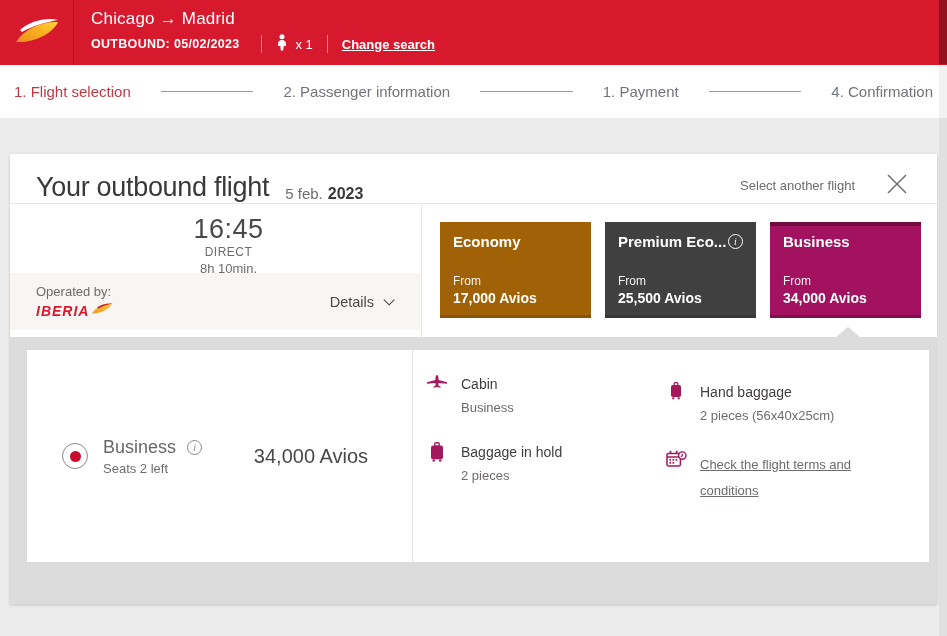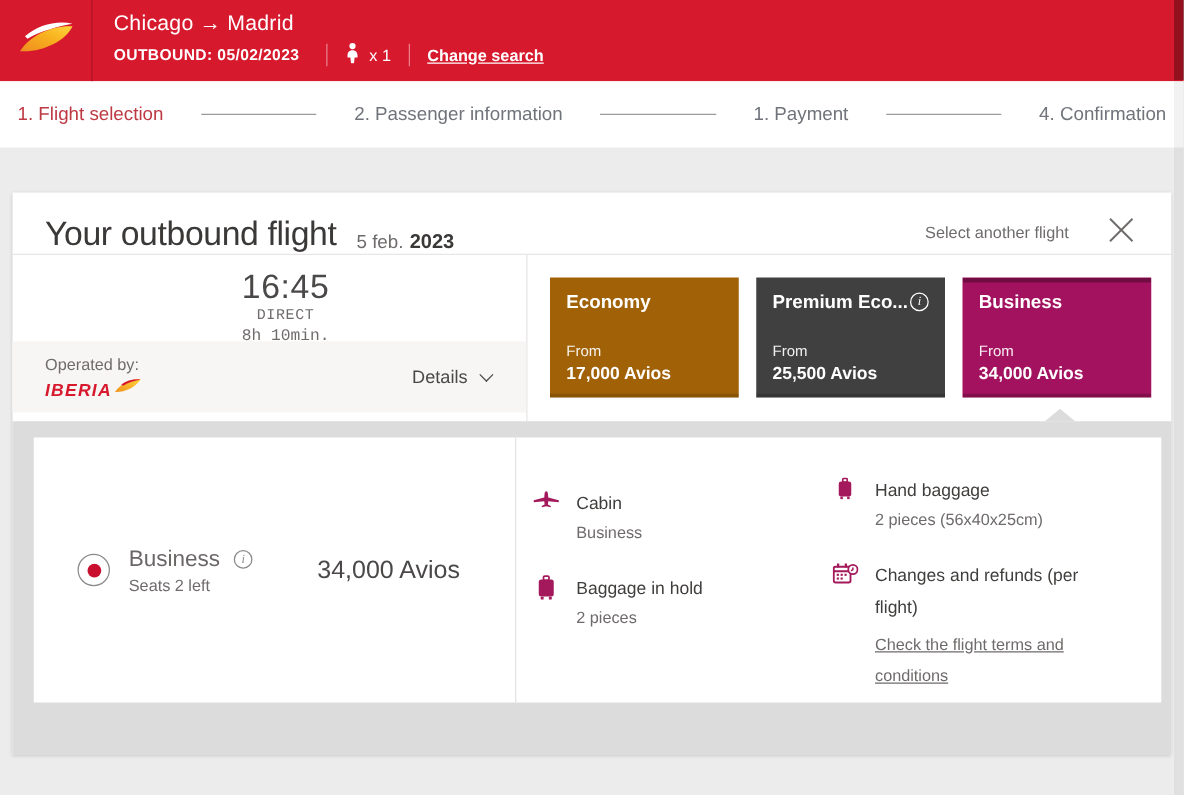--- a/index.html
+++ b/index.html
@@ -43,21 +43,21 @@
   .close-btn { background: none; border: none; cursor: pointer; display: flex; padding: 2px; }
 
   
   .flight-row { display: flex; height: 133px; }
   .flight-left { width: 412px; border-right: 1px solid var(--panel_border, #e7e5e5);
                  display: flex; flex-direction: column; }
   .times { height: 69px; display: flex; align-items: center; padding: 10px 0 0 26px; flex-direction: column; }
   .time { font-size: 27px; color: var(--text_mid, #4b4848); letter-spacing: .5px; }
   .dash { width: 38px; height: 1px; background: #c9c7c7; margin: 0 11px; }
   .dash.short { width: 26px; margin-right: 6px; }
-  .mid-info { text-align: center; color: var(--text_gray, #6f6b6b); font-family: Liberation Mono, monospace; }
+  .mid-info { text-align: center; color: var(--text_gray, #6f6b6b); }
   .direct { font-size: 12px; letter-spacing: .5px; display: block; }
   .duration { font-size: 13px; display: block; margin-top: 2px; }
   .plane-glyph { font-size: 15px; color: #9a9a9a; margin-right: 8px; }
   .arr { display: flex; flex-direction: column; align-items: flex-end; justify-content: flex-end; }
   .plusday { font-size: 11px; color: var(--text_mid, #4b4848); margin-bottom: -2px; }
   .operated { flex: 1; background: #f7f6f5; margin-bottom: 7px; display: flex; align-items: center;
               justify-content: space-between; padding: 0 30px 0 26px; }
   .op-label { font-size: 13px; color: var(--text_gray, #6f6b6b); }
   .ib-logo { display: flex; align-items: flex-end; gap: 2px; margin-top: 2px; }
   .ib-word { color: var(--brand_red, #d7192d); font-weight: bold; font-style: italic;
@@ -93,21 +93,21 @@
            position: relative; margin-right: 15px; cursor: pointer; flex: none; background: #fff; }
   .radio::after { content: ""; position: absolute; inset: 0; margin: auto; width: 11px; height: 11px;
                   border-radius: 50%; background: var(--radio_dot, #c8102e); }
   .sel-name-row { display: flex; align-items: center; gap: 11px; }
   .sel-name { font-size: 18px; color: #6b6767; }
   .sel-info { color: #8a8a8a; }
   .sel-seats { font-size: 13px; color: var(--text_gray, #6f6b6b); margin-top: 3px; }
   .sel-price { font-size: 20px; color: var(--text_mid, #4b4848); font-weight: 500;
                margin-left: auto; margin-right: 44px; }
 
-  .amen { padding-top: 40px; }
+  .amen { padding-top: 22px; }
   .amen.col1 { width: 252px; padding-left: 13px; }
   .amen.col2 { flex: 1; padding-top: 30px; }
   .am-item { display: flex; gap: 13px; margin-bottom: 25px; }
   .am-icon { width: 22px; flex: none; display: flex; justify-content: center;
              color: var(--icon_magenta, #a3195b); padding-top: 2px; }
   .am-title { font-size: 14px; color: #403e3d; line-height: 1.8; }
   .am-value { font-size: 13px; color: var(--text_gray, #6f6b6b); margin-top: 3px; }
   .am-text.wrap { width: 196px; }
   .am-link { font-size: 13px; color: var(--text_gray, #6f6b6b); text-decoration: underline;
              display: inline-block; margin-top: 4px; line-height: 1.95; width: 186px; cursor: pointer; }
@@ -329,21 +329,20 @@
                 <rect x="3.4" y="9" width="1.7" height="1.7" fill="currentColor"></rect>
                 <rect x="6.5" y="9" width="1.7" height="1.7" fill="currentColor"></rect>
                 <rect x="9.6" y="9" width="1.7" height="1.7" fill="currentColor"></rect>
                 <rect x="3.4" y="12" width="1.7" height="1.7" fill="currentColor"></rect>
                 <rect x="6.5" y="12" width="1.7" height="1.7" fill="currentColor"></rect>
                 <circle cx="16.3" cy="5.6" r="3.7" fill="#fff" stroke="currentColor" stroke-width="1.4"></circle>
                 <path d="M16.3 3.9 L16.3 5.7 L14.8 6.7" stroke="currentColor" stroke-width="1.2" fill="none"></path>
               </svg>
             </span>
             <div class="am-text wrap">
-              <div class="am-title">Changes and refunds (per flight)</div>
               <a class="am-link">Check the flight terms and conditions</a>
             </div>
           </div>
         </div>
 
       </div>
     </div>
   </main>
 </div>
 

